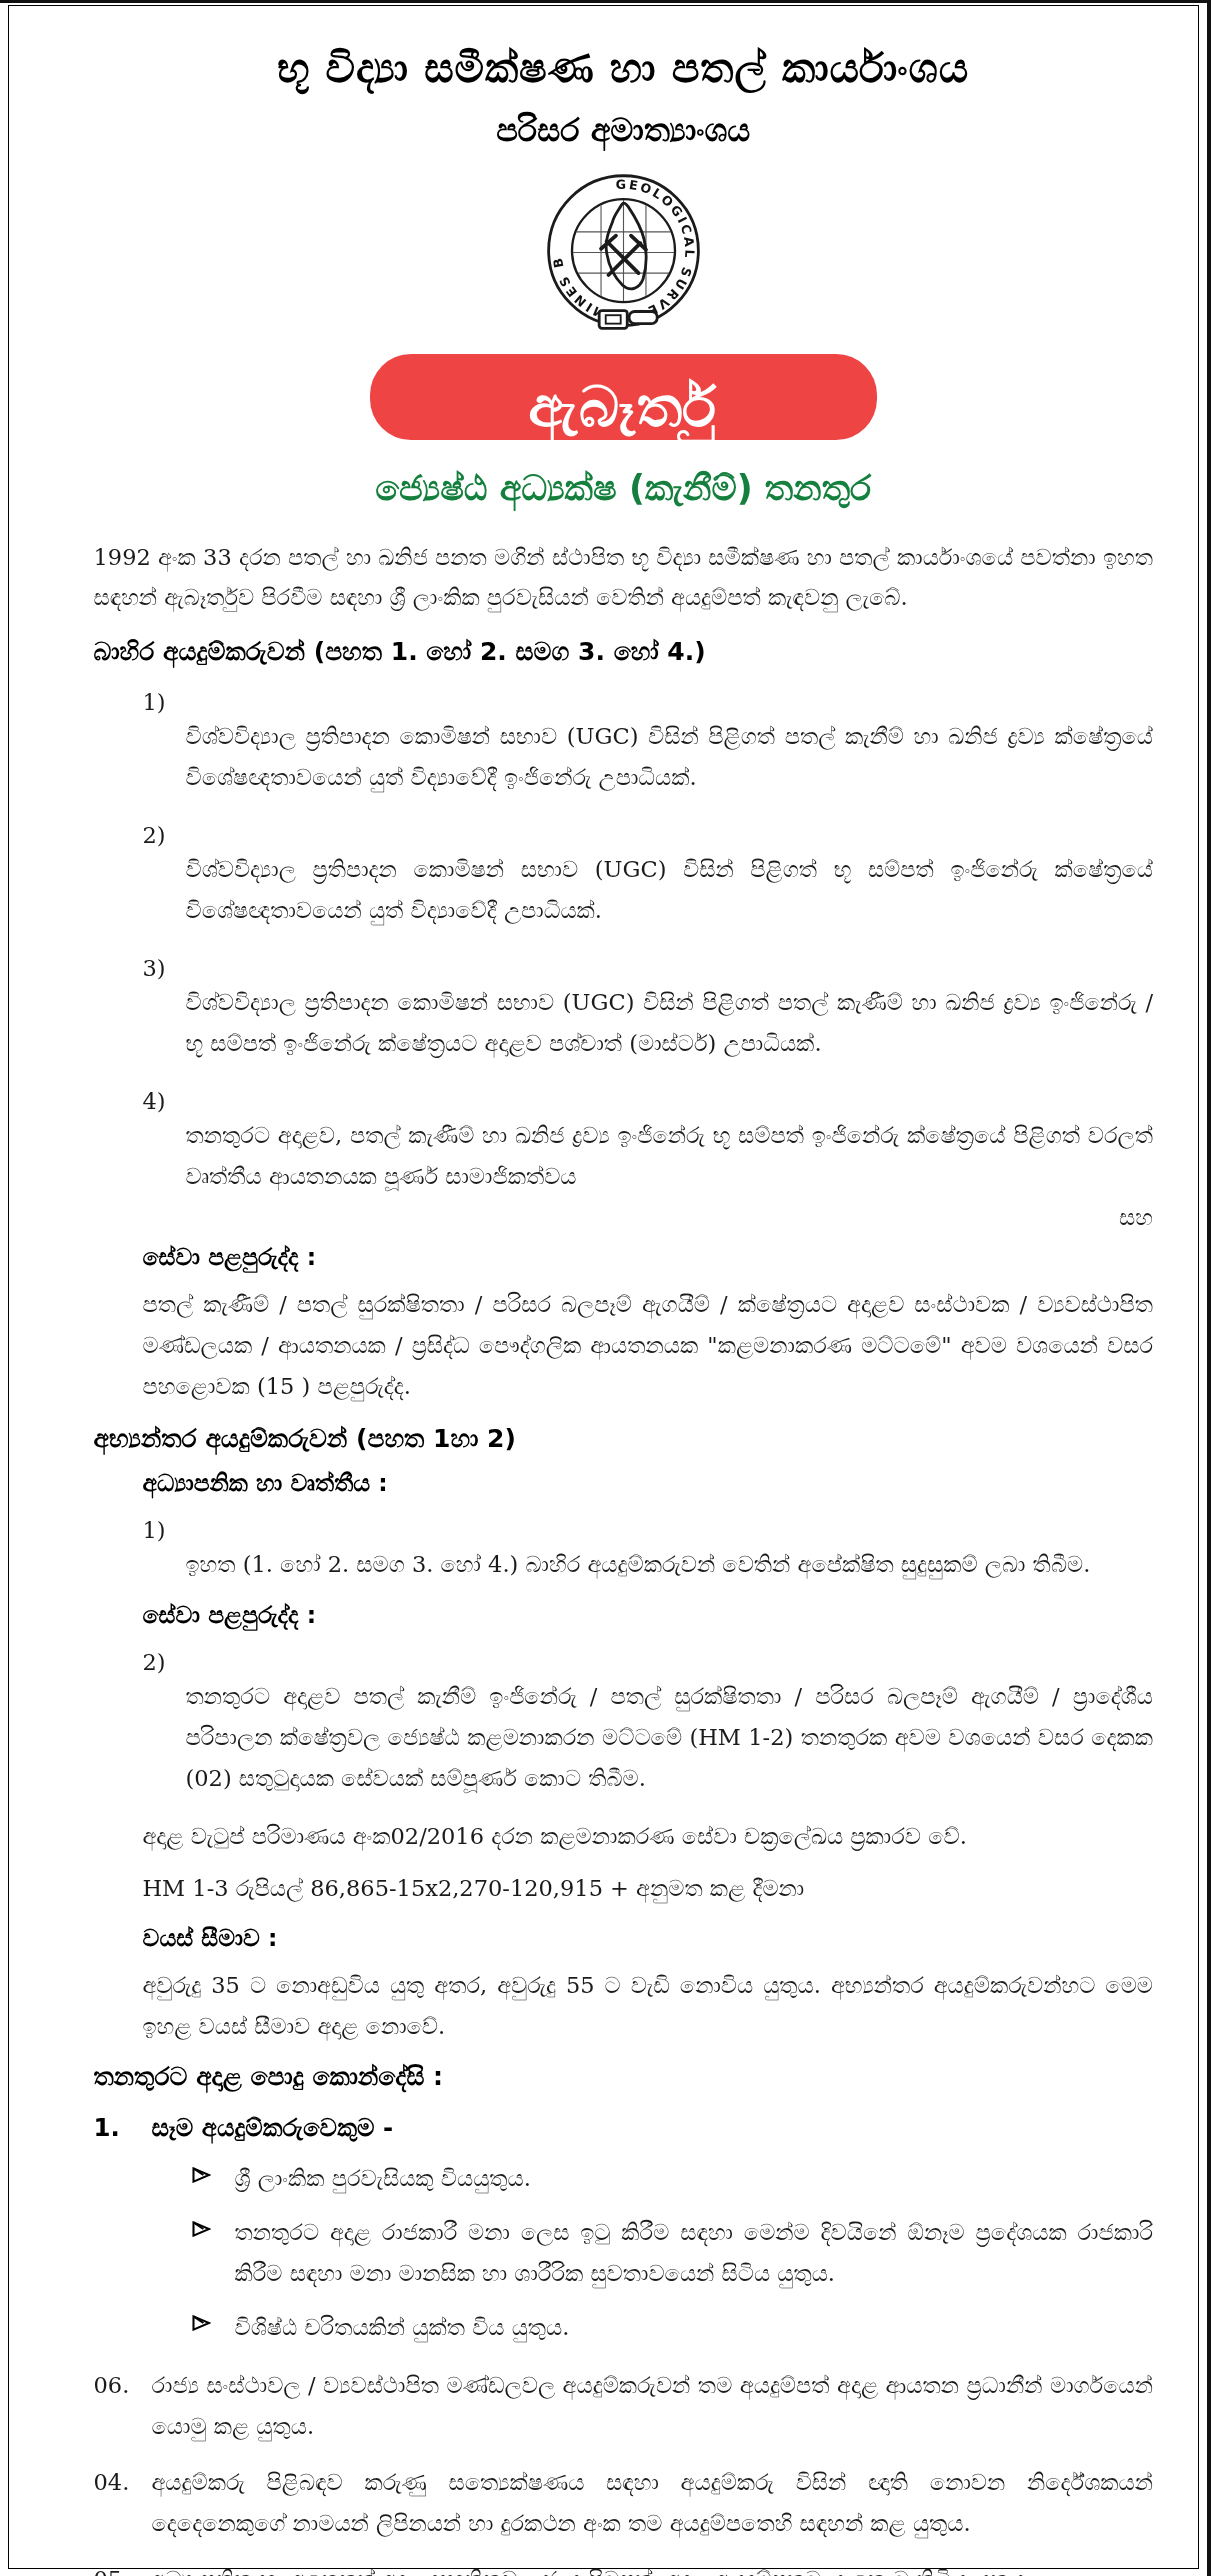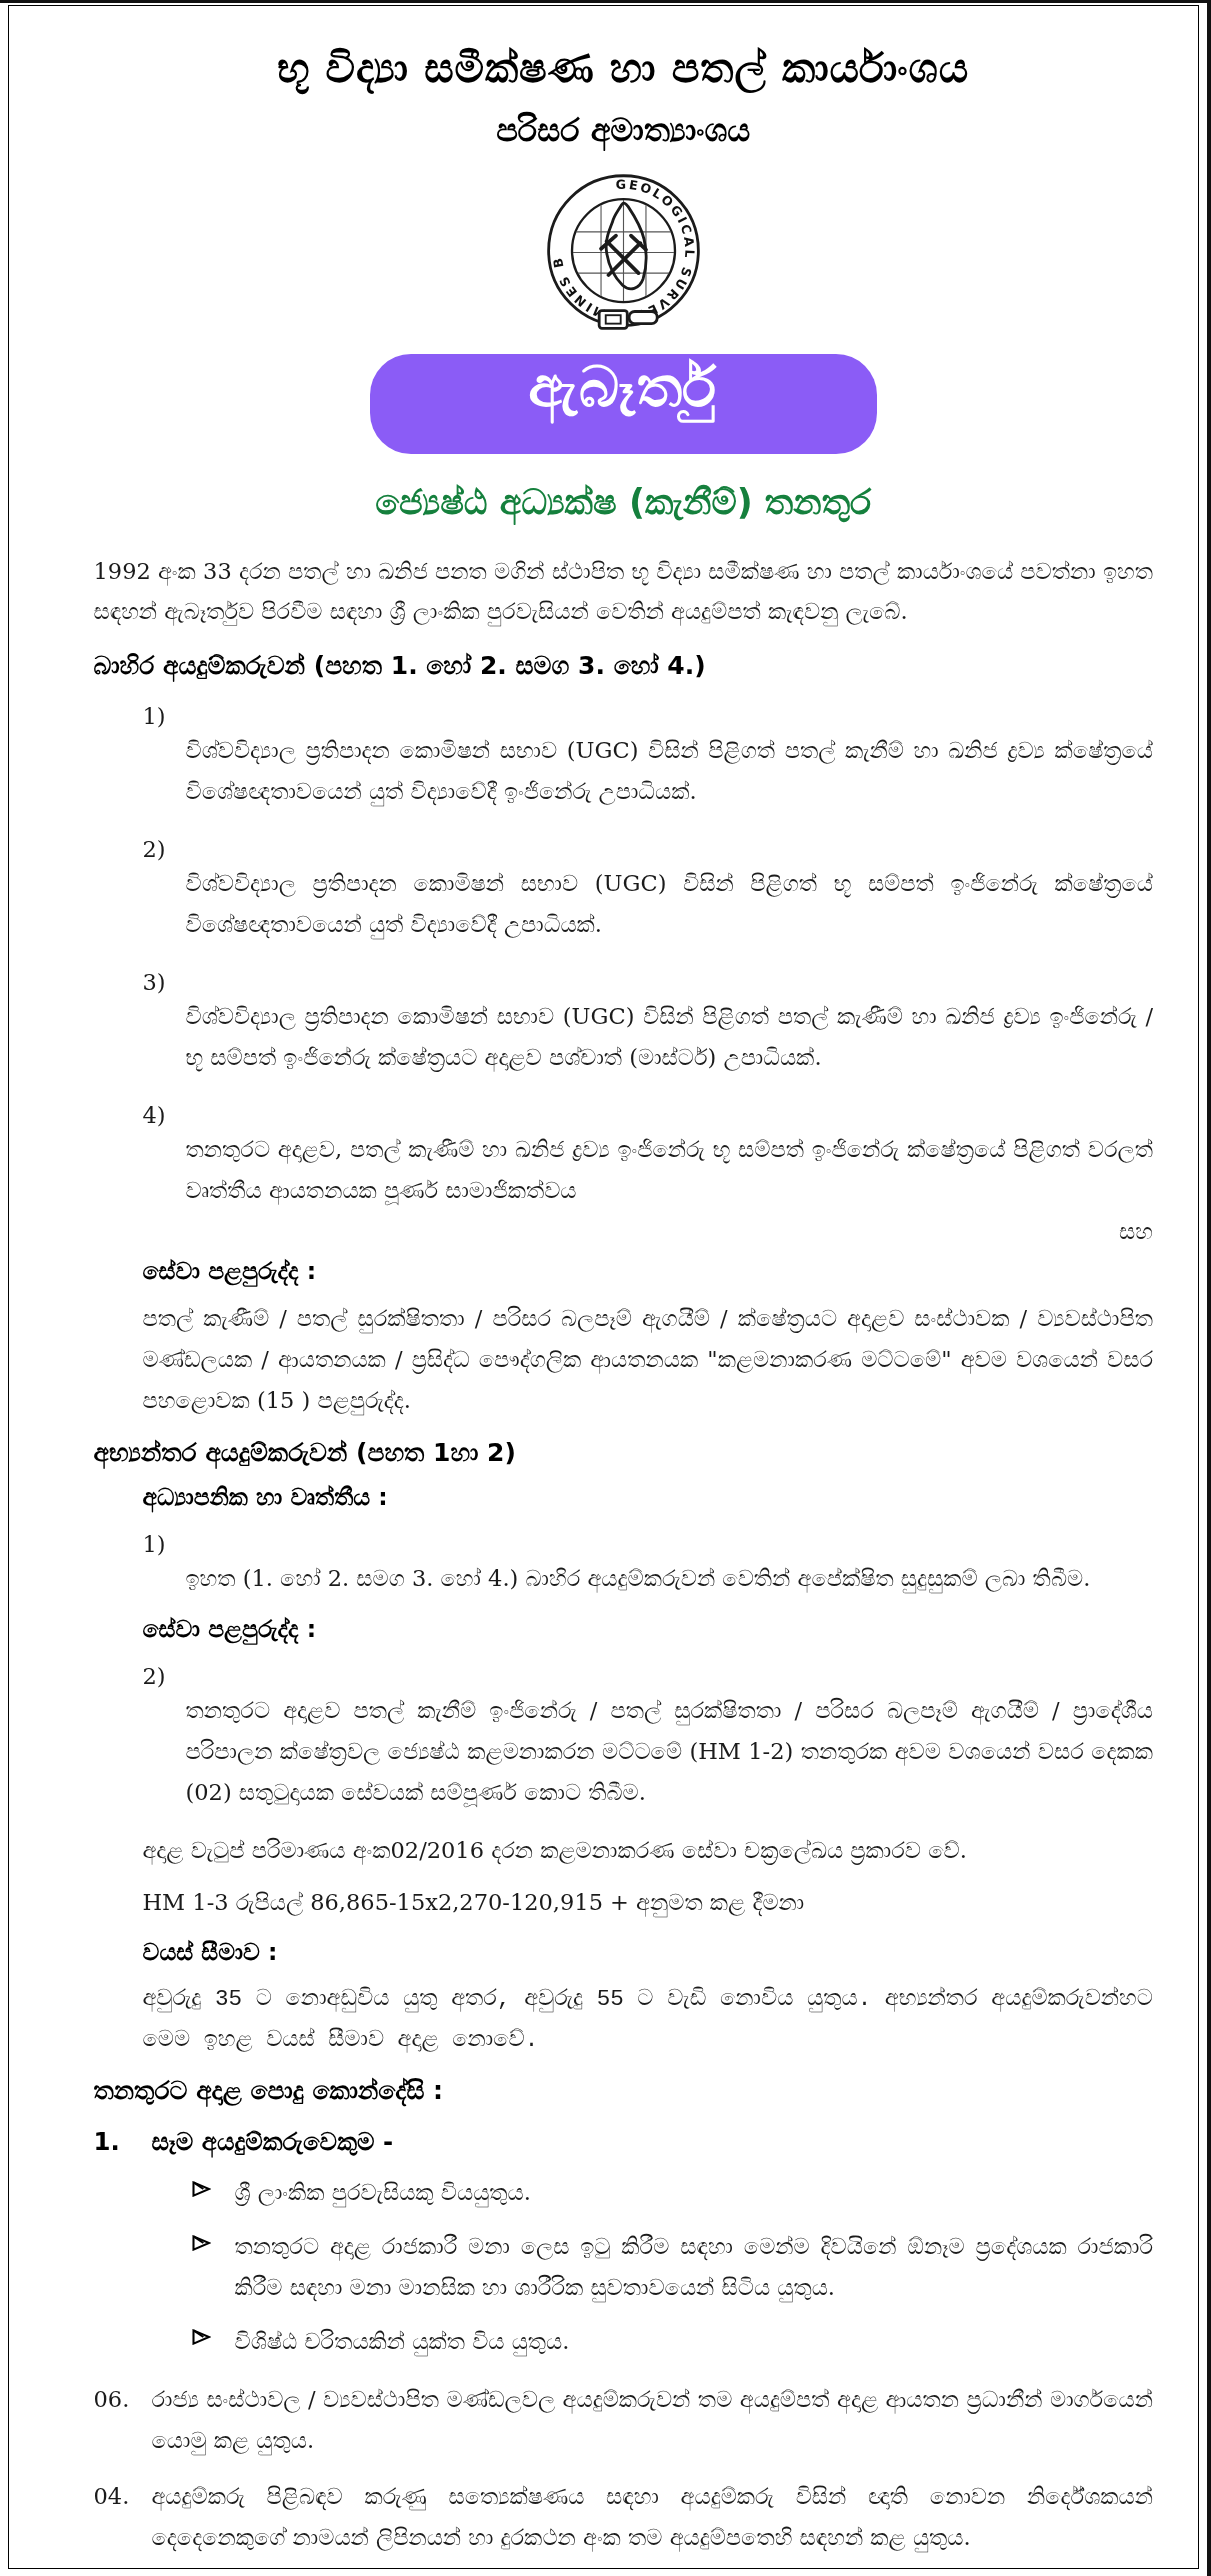--- a/index.html
+++ b/index.html
@@ -26,23 +26,23 @@
     text-align:center; font-family:"DejaVu Sans", sans-serif;
     font-weight:bold; font-size:41px; line-height:1.15;
     color:#000; margin-bottom:19px; letter-spacing:0.9px;
   }
   .ministry {
     text-align:center; font-family:"DejaVu Sans", sans-serif;
     font-weight:bold; font-size:32px; color:#000; margin-bottom:20.7px;
   }
   .logo-wrap { text-align:center; margin-bottom:15px; }
   .banner {
-    width:507px; height:100px; margin:0 auto 28px auto;
-    background:#8b5cf6; border-radius:41px;
-    display:flex; align-items:flex-start; justify-content:center;
+    width:507px; height:86px; margin:0 auto 28px auto;
+    background:#ef4444; border-radius:41px;
+    display:flex; align-items:flex-end; justify-content:center;
   }
   .banner span {
     color:#fff; font-family:"DejaVu Sans", sans-serif;
     font-weight:bold; font-size:56px; letter-spacing:1.9px;
   }
   .position-title {
     text-align:center; font-family:"DejaVu Sans", sans-serif;
     font-weight:bold; font-size:35px; color:#15803d; margin-bottom:28px;
   }
 
@@ -166,21 +166,21 @@
     <div class="h-sub">සේවා පළපුරුද්ද :</div>
     <div class="num-item">
       <span class="no">2)</span>
       <span class="li-text">තනතුරට අදාළව පතල් කැනීම් ඉංජිනේරු / පතල් සුරක්ෂිතතා / පරිසර බලපෑම් ඇගයීම් / ප්‍රාදේශීය පරිපාලන ක්ෂේත්‍රවල ජ්‍යෙෂ්ඨ කළමනාකරන මට්ටමේ (HM 1-2) තනතුරක අවම වශයෙන් වසර දෙකක (02) සතුටුදායක සේවයක් සම්පූර්ණ කොට තිබීම.</span>
     </div>
 
     <p class="indent1" style="margin-bottom:11.3px;">අදාළ වැටුප් පරිමාණය අංක02/2016 දරන කළමනාකරණ සේවා චක්‍රලේඛය ප්‍රකාරව වේ.</p>
     <p class="indent1" style="margin-bottom:15px;">HM 1-3 රුපියල් 86,865-15x2,270-120,915 + අනුමත කළ දීමනා</p>
 
     <div class="h-sub">වයස් සීමාව :</div>
-    <p class="indent1" style="margin-bottom:15px;font-family:Liberation Mono, monospace;">අවුරුදු 35 ට නොඅඩුවිය යුතු අතර, අවුරුදු 55 ට වැඩි නොවිය යුතුය. අභ්‍යන්තර අයදුම්කරුවන්හට මෙම ඉහළ වයස් සීමාව අදාළ නොවේ.</p>
+    <p class="indent1" style="margin-bottom:15px;">අවුරුදු 35 ට නොඅඩුවිය යුතු අතර, අවුරුදු 55 ට වැඩි නොවිය යුතුය. අභ්‍යන්තර අයදුම්කරුවන්හට මෙම ඉහළ වයස් සීමාව අදාළ නොවේ.</p>
 
     <div class="h-main">තනතුරට අදාළ පොදු කොන්දේසි :</div>
 
     <div class="big-item" style="margin-bottom:9.4px;">
       <span class="no bold-label" style="font-family:'DejaVu Sans',sans-serif;font-weight:bold;">1.</span>
       <span class="bold-label">සෑම අයදුම්කරුවෙකුම -</span>
     </div>
 
     <div class="arrow-item">
       <span class="bullet">

